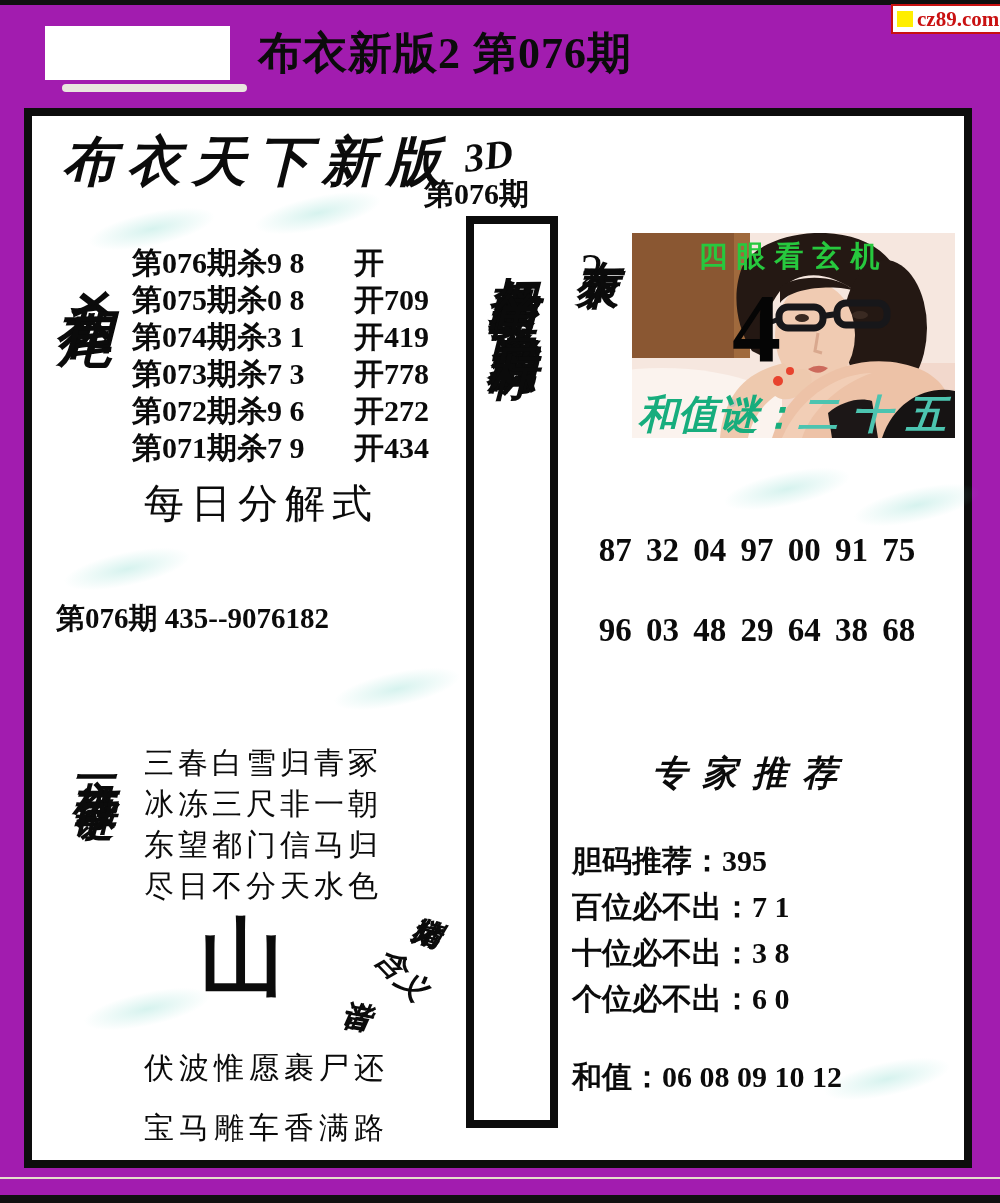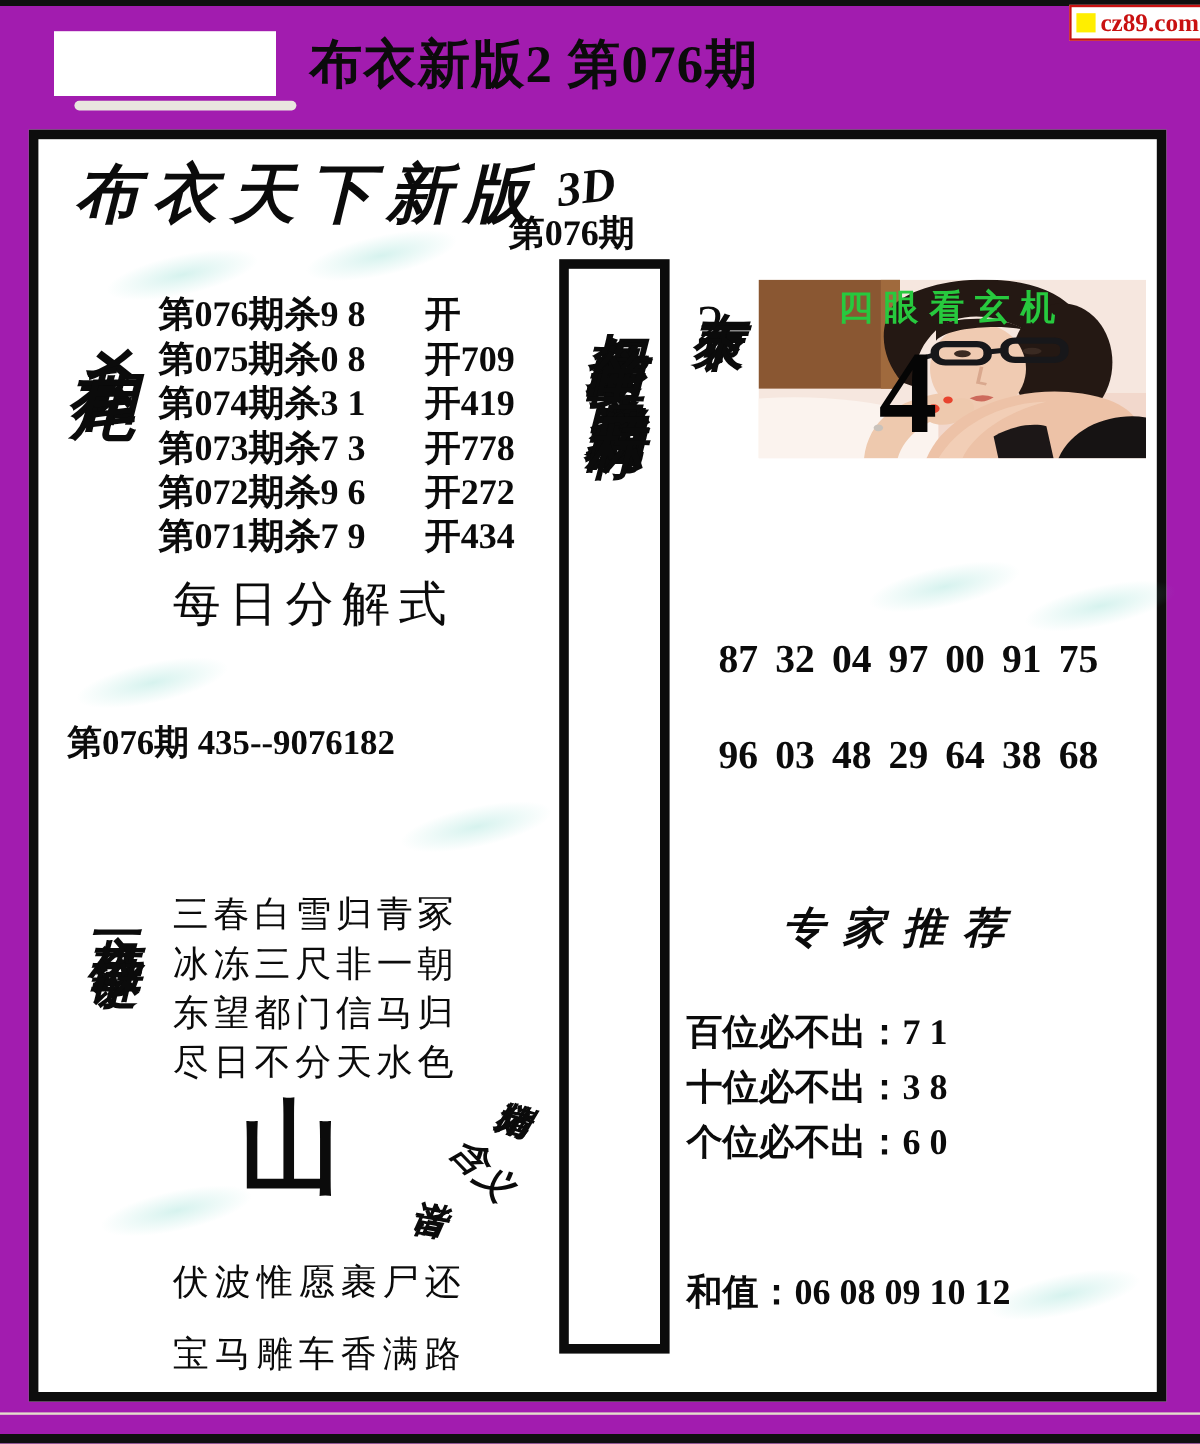--- a/index.html
+++ b/index.html
@@ -47,21 +47,21 @@
 
   .banner { position:absolute; left:434px; top:100px; width:92px; height:912px; border:8px solid #0c0c0c;
             background:#ffffff; display:flex; flex-direction:column; align-items:center; padding-top:14px; }
   .banner-seg { font-size:49px; font-weight:bold; font-style:italic; letter-spacing:3px; }
   .banner-gap { height:30px; }
 
   .brand-col { position:absolute; left:536px; top:110px; width:48px; text-align:center; }
   .brand-name { font-size:43px; font-weight:bold; font-style:italic; letter-spacing:4px; }
   .brand-num { font-size:46px; margin-top:2px; }
 
-  .photo { position:absolute; left:600px; top:117px; width:323px; height:149px; overflow:hidden; }
+  .photo { position:absolute; left:600px; top:117px; width:323px; height:205px; overflow:hidden; }
   .photo svg { position:absolute; left:0; top:0; width:100%; height:100%; }
   .photo-caption { position:absolute; left:0; top:4px; width:100%; text-align:center; font-size:29px;
                    font-weight:bold; color:#27c93e; letter-spacing:9px; white-space:nowrap; }
   .photo-digit { position:absolute; left:100px; top:46px; font-size:98px; font-weight:bold; color:#050505;
                  line-height:1; }
   .photo-riddle { position:absolute; left:6px; top:154px; font-size:40px; font-weight:bold; font-style:italic;
                   white-space:nowrap; }
   .photo-riddle .r1 { color:#17ad7d; }
   .photo-riddle .r2 { color:#4cc4b0; letter-spacing:14px; }
 
@@ -197,20 +197,21 @@
       <div class="photo-riddle">
         <span class="r1">和值谜：</span><span class="r2">二十五</span>
       </div>
     </div>
 
     <div class="codes-row codes-row1">87 32 04 97 00 91 75</div>
     <div class="codes-row codes-row2">96 03 48 29 64 38 68</div>
 
     <div class="expert-title">专家推荐</div>
     <div class="expert-lines">
+      <div>胆码推荐：395</div>
       <div>百位必不出：7 1</div>
       <div>十位必不出：3 8</div>
       <div>个位必不出：6 0</div>
     </div>
     <div class="sum-line">和值：06 08 09 10 12</div>
 
     <div class="riddle-label v-text">玄机诗一字谜</div>
     <div class="poem">
       <div>三春白雪归青冢</div>
       <div>冰冻三尺非一朝</div>

